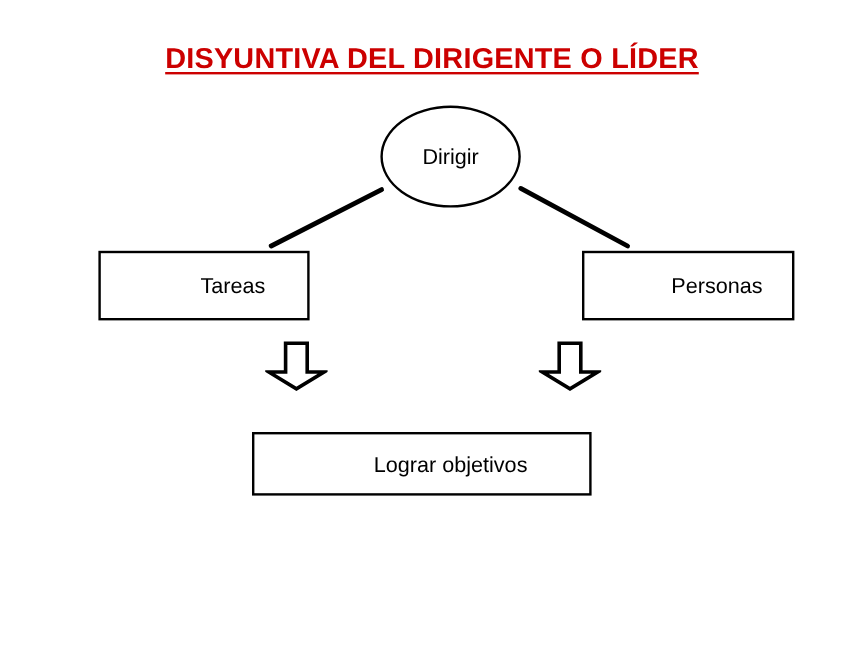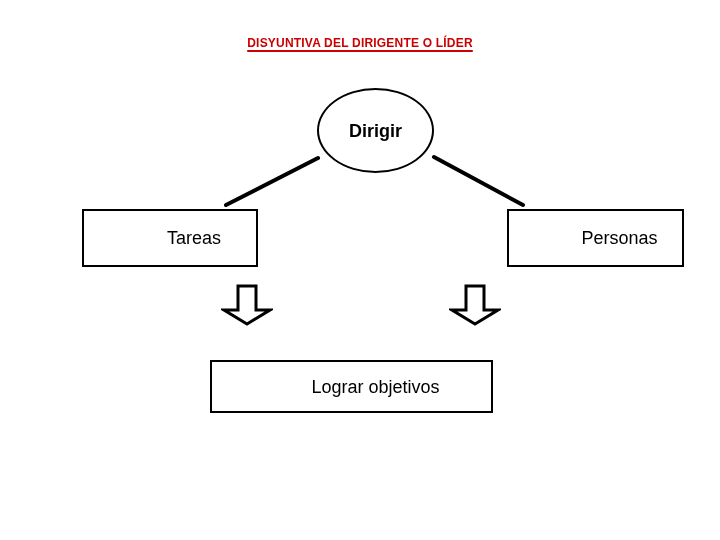--- a/index.html
+++ b/index.html
@@ -18,21 +18,21 @@
   }
 
   
   .slide-title {
     position: absolute;
     left: 0;
     top: 36px;
     width: 720px;
     text-align: center;
     font-family: "Liberation Sans", sans-serif;
-    font-size: 12px;
+    font-size: 24px;
     font-weight: bold;
     color: #cc0000;
     letter-spacing: 0.2px;
     white-space: nowrap;
   }
   .slide-title span.underline-text {
     text-decoration: underline;
     text-decoration-thickness: 2px;
     text-underline-offset: 3px;
   }
@@ -54,21 +54,20 @@
     top: 88px;
     width: 117px;
     height: 85px;
     border: 2px solid #000000;
     border-radius: 50%;
     background: #ffffff;
     box-sizing: border-box;
     display: flex;
     align-items: center;
     justify-content: center;
-    font-weight: bold;
   }
   .oval-node .node-label {
     font-family: "Liberation Sans", sans-serif;
     font-size: 18px;
     color: #000000;
     line-height: 1;
   }
 
   
   .box-node {
@@ -92,21 +91,20 @@
     left: 82px;
     top: 209px;
     width: 176px;
     height: 58px;
   }
   #box-personas {
     left: 485px;
     top: 209px;
     width: 177px;
     height: 58px;
-    margin-left: 22px;
   }
   #box-lograr {
     left: 210px;
     top: 360px;
     width: 283px;
     height: 53px;
   }
 
   
   .block-arrow {

